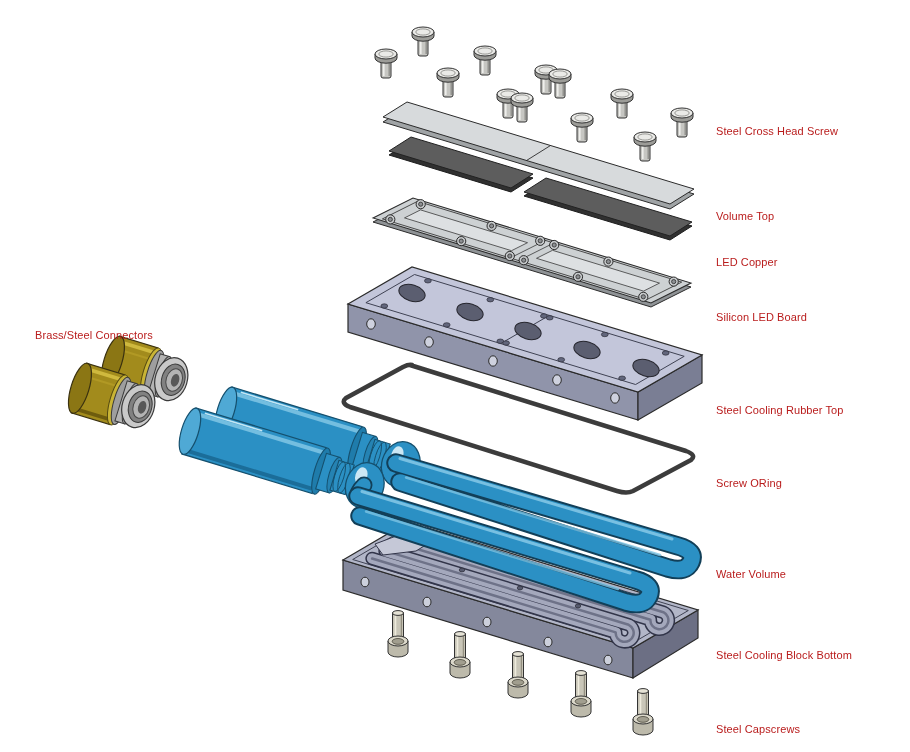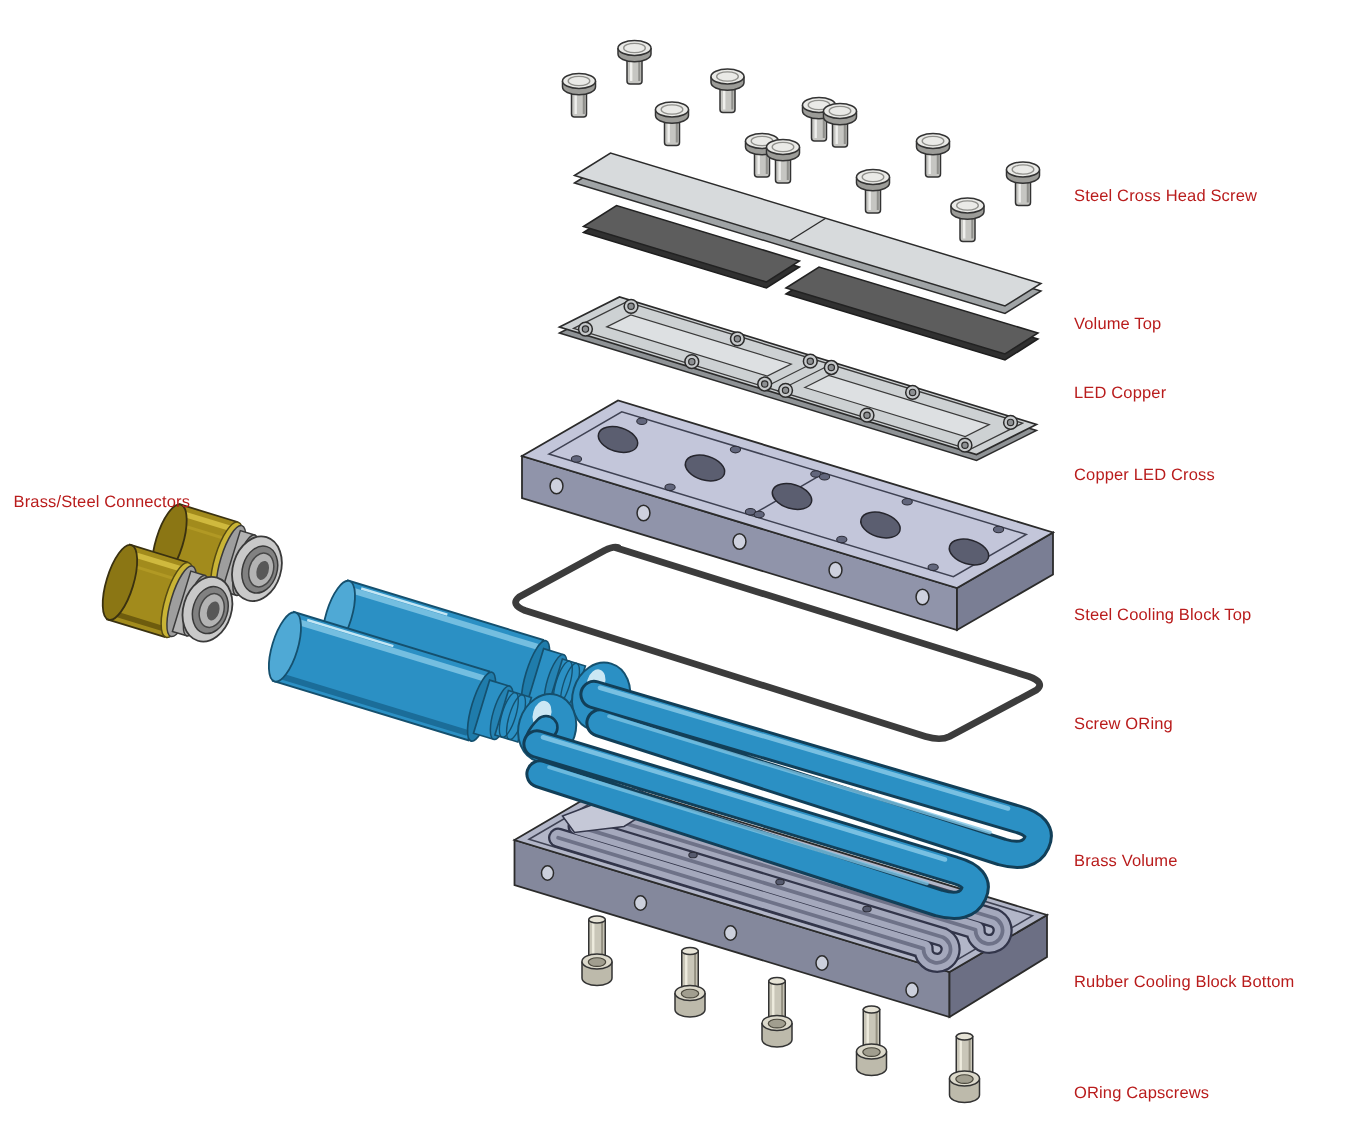--- a/index.html
+++ b/index.html
@@ -242,20 +242,20 @@
 
   <g>
     <use href="#conn" transform="translate(112,361) rotate(17)"></use>
     <use href="#conn" transform="translate(79,388) rotate(17)"></use>
   </g>
 </svg>
 
   <div class="part-label" style="left:716px;top:96px">Steel Cross Head Screw</div>
   <div class="part-label" style="left:716px;top:181px">Volume Top</div>
   <div class="part-label" style="left:716px;top:227px">LED Copper</div>
-  <div class="part-label" style="left:716px;top:282px">Copper LED Cross</div>
-  <div class="part-label" style="left:716px;top:375px">Steel Cooling Block Top</div>
+  <div class="part-label" style="left:716px;top:282px">Silicon LED Board</div>
+  <div class="part-label" style="left:716px;top:375px">Steel Cooling Rubber Top</div>
   <div class="part-label" style="left:716px;top:448px">Screw ORing</div>
-  <div class="part-label" style="left:716px;top:539px">Brass Volume</div>
-  <div class="part-label" style="left:716px;top:620px">Rubber Cooling Block Bottom</div>
-  <div class="part-label" style="left:716px;top:694px">ORing Capscrews</div>
-  <div class="part-label" style="left:9px;top:300px">Brass/Steel Connectors</div>
+  <div class="part-label" style="left:716px;top:539px">Water Volume</div>
+  <div class="part-label" style="left:716px;top:620px">Steel Cooling Block Bottom</div>
+  <div class="part-label" style="left:716px;top:694px">Steel Capscrews</div>
+  <div class="part-label" style="left:35px;top:300px">Brass/Steel Connectors</div>
 </div>
 
 </body></html>

